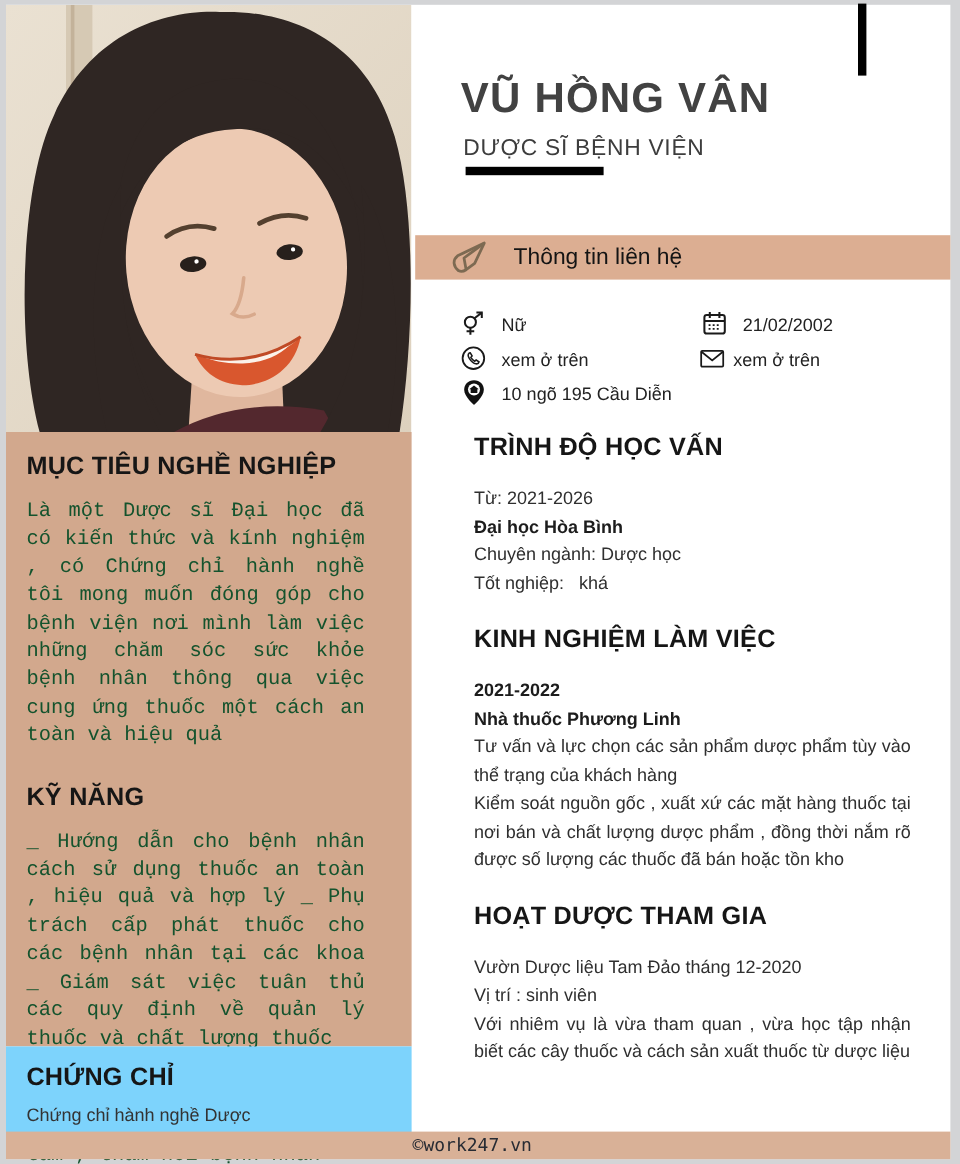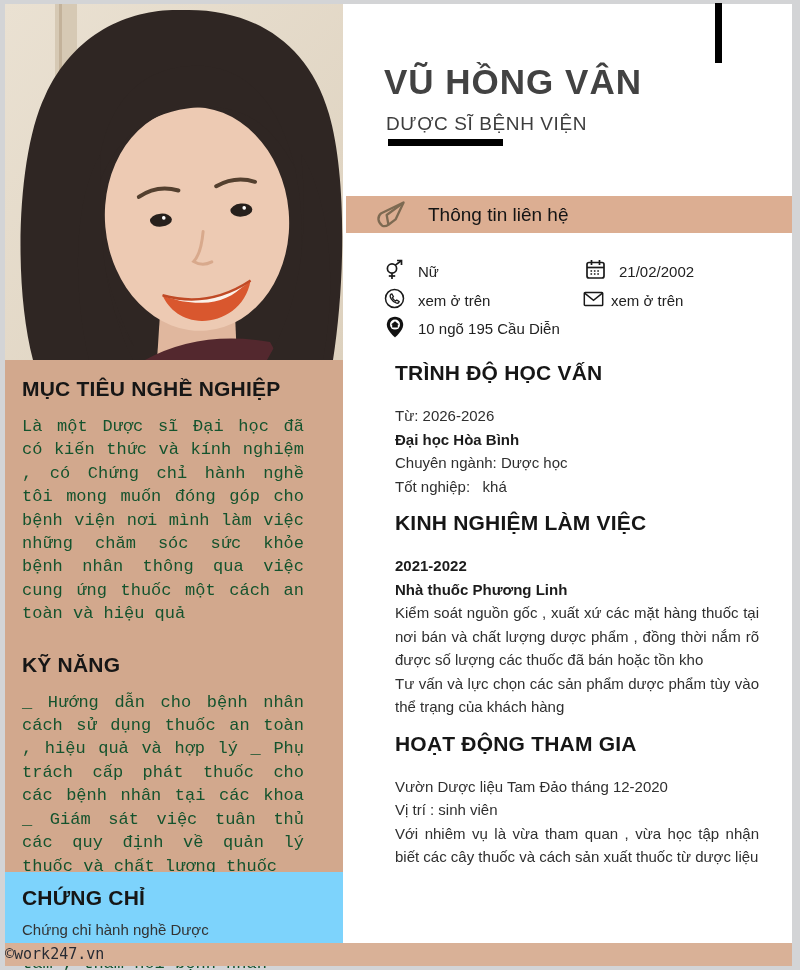--- a/index.html
+++ b/index.html
@@ -66,27 +66,27 @@
   
   .cert { position:absolute; left:5px; top:872px; width:338px; height:88px; background:#7dd3fc; padding:14px 17px 0 17px; }
   .cert p { margin-top:11px; font-size:15px; color:#333; }
 
   
   .main { position:absolute; left:395px; top:361px; width:364px; }
   .main p { font-size:15px; line-height:23.5px; color:#2f2f2f; }
   .main .bold { font-weight:bold; color:#1c1c1c; }
   .main .just { text-align:justify; }
   .m-gap { margin-top:19px; }
-  .m-gap-h { margin-top:13px; }
+  .m-gap-h { margin-top:23px; }
   .pre { white-space:pre-wrap; }
 
   
   .footer-bar {
     position:absolute; left:5px; top:943px; width:787px; height:23px;
-    background:#d9b197; text-align:left; padding-right:10px;
+    background:#d9b197; text-align:center; padding-right:10px;
     font-family:"DejaVu Sans Mono","Liberation Mono",monospace;
     font-size:15px; line-height:22px; color:#272b33;
   }
 
   .icon-svg { display:block; }
 </style>
 </head>
 <body>
 
 <div class="card"></div>
@@ -223,32 +223,32 @@
   </div>
 </div>
 
 <div class="cert">
   <h2>CHỨNG CHỈ</h2>
   <p>Chứng chỉ hành nghề Dược</p>
 </div>
 
 <div class="main">
   <h2>TRÌNH ĐỘ HỌC VẤN</h2>
-  <p class="m-gap">Từ: 2026-2026</p>
+  <p class="m-gap">Từ: 2021-2026</p>
   <p class="bold">Đại học Hòa Bình</p>
   <p>Chuyên ngành: Dược học</p>
   <p class="pre">Tốt nghiệp:   khá</p>
 
   <h2 class="m-gap-h">KINH NGHIỆM LÀM VIỆC</h2>
   <p class="m-gap bold">2021-2022</p>
   <p class="bold">Nhà thuốc Phương Linh</p>
+  <p class="just">Tư vấn và lực chọn các sản phẩm dược phẩm tùy vào thể trạng của khách hàng</p>
   <p class="just">Kiểm soát nguồn gốc , xuất xứ các mặt hàng thuốc tại nơi bán và chất lượng dược phẩm  , đồng thời nắm rõ được số lượng các thuốc đã bán hoặc tồn kho</p>
-  <p class="just">Tư vấn và lực chọn các sản phẩm dược phẩm tùy vào thể trạng của khách hàng</p>
-
-  <h2 class="m-gap-h">HOẠT ĐỘNG THAM GIA</h2>
+
+  <h2 class="m-gap-h">HOẠT DƯỢC THAM GIA</h2>
   <p class="m-gap">Vườn Dược liệu Tam Đảo tháng 12-2020</p>
   <p>Vị trí : sinh viên</p>
   <p class="just">Với nhiêm vụ là vừa tham quan , vừa học tập nhận biết các cây thuốc và cách sản xuất thuốc từ dược liệu</p>
 </div>
 
 <div class="footer-bar">
   <span>©work247.vn</span>
 </div>
 
 </body></html>

